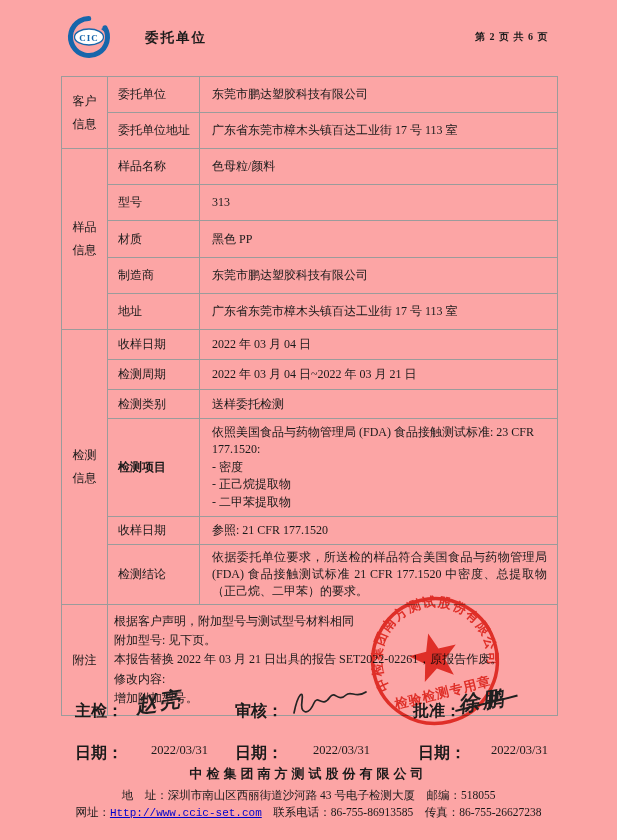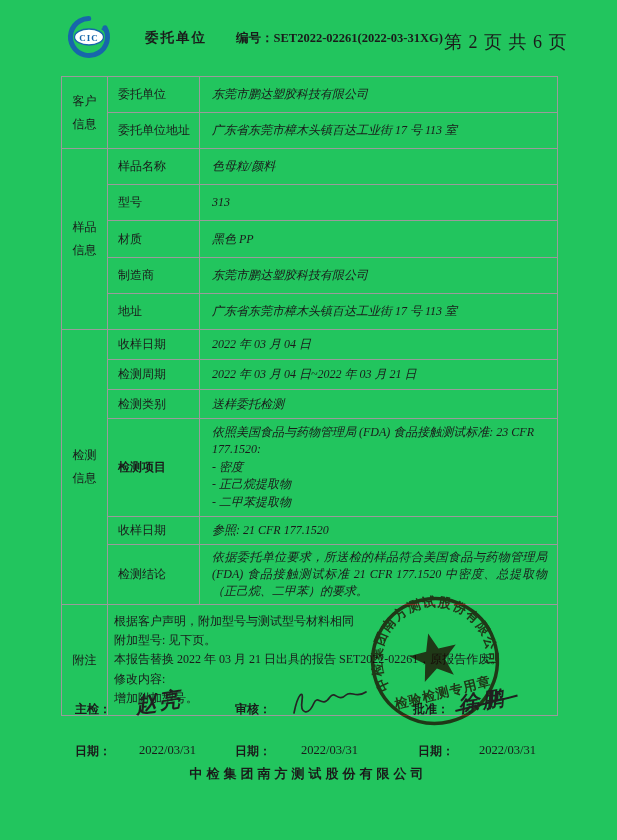--- a/index.html
+++ b/index.html
@@ -1,40 +1,40 @@
 <!DOCTYPE html>
 <html><head>
 <meta charset="utf-8">
 <style>
   html,body{margin:0;padding:0;background:#ffffff;}
-  .page{position:relative;width:617px;height:840px;background:#22c55e;overflow:hidden;
+  .page{position:relative;width:617px;height:840px;background:#fca5a5;overflow:hidden;
         font-family:"Liberation Serif","DejaVu Serif",serif;color:#1a1a1a;}
   .abs{position:absolute;}
 
   
   .hdr-title{left:145px;top:29px;font-size:13.5px;font-weight:bold;letter-spacing:2px;}
   .hdr-no{left:236px;top:30px;font-size:12.5px;font-weight:bold;}
-  .hdr-page{left:444px;top:30px;font-size:18px;font-weight:normal;letter-spacing:1px;}
+  .hdr-page{left:475px;top:30px;font-size:10px;font-weight:bold;letter-spacing:1px;}
 
   
   table.report{position:absolute;left:61px;top:76px;width:496px;border-collapse:collapse;table-layout:fixed;border-radius:25px;}
   table.report td{border:1px solid #9b9b9b;font-size:12px;vertical-align:middle;overflow:hidden;}
   col.c1{width:46px;} col.c2{width:92px;} col.c3{width:358px;}
   td.sec{text-align:center;white-space:pre-line;line-height:23px;}
   td.lbl{padding-left:10px;}
-  td.val{padding-left:12px;padding-right:8px;font-style:italic;}
+  td.val{padding-left:12px;padding-right:8px;}
   td.pre{white-space:pre-line;line-height:17.4px;padding:5px 8px 5px 12px;vertical-align:top;}
   td.just{text-align:justify;line-height:17px;padding:4px 10px 4px 12px;vertical-align:top;}
   td.notes{white-space:pre-line;line-height:19.2px;padding:5px 10px 5px 6px;vertical-align:top;}
   .h33 td{height:33px;} .h34 td{height:34px;} .h27 td{height:27px;} .h26 td{height:26px;}
   .h87 td{height:87px;} .h25 td{height:25px;} .h51 td{height:51px;} .h100 td{height:100px;}
 
   
-  .role{font-size:12px;font-weight:bold;}
-  .dateval{font-size:12.5px;}
+  .role{font-size:16px;font-weight:bold;}
+  .dateval{font-size:12.5px;margin-left:12px;}
   .sig-name{font-size:21px;font-weight:bold;font-style:italic;color:#1f1f1f;
             transform:rotate(-9deg);display:inline-block;letter-spacing:3px;}
   .swash{position:relative;}
   .swash::after{content:"";position:absolute;left:-4px;right:-12px;top:58%;height:1.5px;
             background:#1f1f1f;transform:rotate(-5deg);}
 
   
   .stamp{left:362px;top:588px;width:146px;height:146px;transform:rotate(-14deg);
          mix-blend-mode:multiply;opacity:.93;z-index:5;}
 
@@ -52,21 +52,20 @@
 
   <svg class="abs" style="left:62px;top:13px;" width="54" height="48" viewBox="0 0 54 48">
     <g transform="rotate(-30 27 24)">
       <circle cx="27" cy="24" r="18.5" fill="none" stroke="#1766ab" stroke-width="5" stroke-dasharray="96 20.2" stroke-linecap="round"></circle>
     </g>
     <path d="M 45 13 L 39 16 L 44 20 Z" fill="#1766ab"></path>
     <ellipse cx="27" cy="24" rx="14.5" ry="8" fill="#ffffff" stroke="#1766ab" stroke-width="1.3"></ellipse>
     <text x="27" y="27.5" text-anchor="middle" font-size="9" font-weight="bold" font-family="Liberation Serif, DejaVu Serif, serif" fill="#1766ab" letter-spacing="1">CIC</text>
   </svg>
   <div class="abs hdr-title">委托单位</div>
-  <div class="abs hdr-no">编号：SET2022-02261(2022-03-31XG)</div>
   <div class="abs hdr-page">第 2 页 共 6 页</div>
 
   <table class="report">
     <colgroup>
         <col class="c1">
         <col class="c2">
         <col class="c3">
       </colgroup>
     <tbody>
     <tr class="h33">
@@ -173,14 +172,18 @@
       <path id="ringPath" d="M 23.5 93.3 A 55 55 0 1 1 126.5 93.3"></path>
     </defs>
     <text font-size="13.5" font-weight="bold" fill="#e03a2e" font-family="Liberation Serif, DejaVu Serif, serif" letter-spacing="1.5">
       <textPath href="#ringPath" startOffset="2">中检集团南方测试股份有限公司</textPath>
     </text>
     <polygon fill="#e03a2e" points="75,46 81.5,63.5 99.8,63.8 85.5,75.5 90.4,93.5 75,83 59.6,93.5 64.5,75.5 50.2,63.8 68.5,63.5"></polygon>
     <text x="75" y="113" text-anchor="middle" font-size="13.5" font-weight="bold" fill="#e03a2e" font-family="Liberation Serif, DejaVu Serif, serif" letter-spacing="1">检验检测专用章</text>
   </svg>
 
   <div class="abs ftr-company">中检集团南方测试股份有限公司</div>
+  <div class="abs ftr-line ftr-addr">地　址：深圳市南山区西丽街道沙河路 43 号电子检测大厦　邮编：518055</div>
+  <div class="abs ftr-line ftr-web">
+    <span>网址：</span><a class="weblink" href="#">Http://www.ccic-set.com</a><span>　联系电话：86-755-86913585　传真：86-755-26627238</span>
+  </div>
 
 </div>
 
 </body></html>

